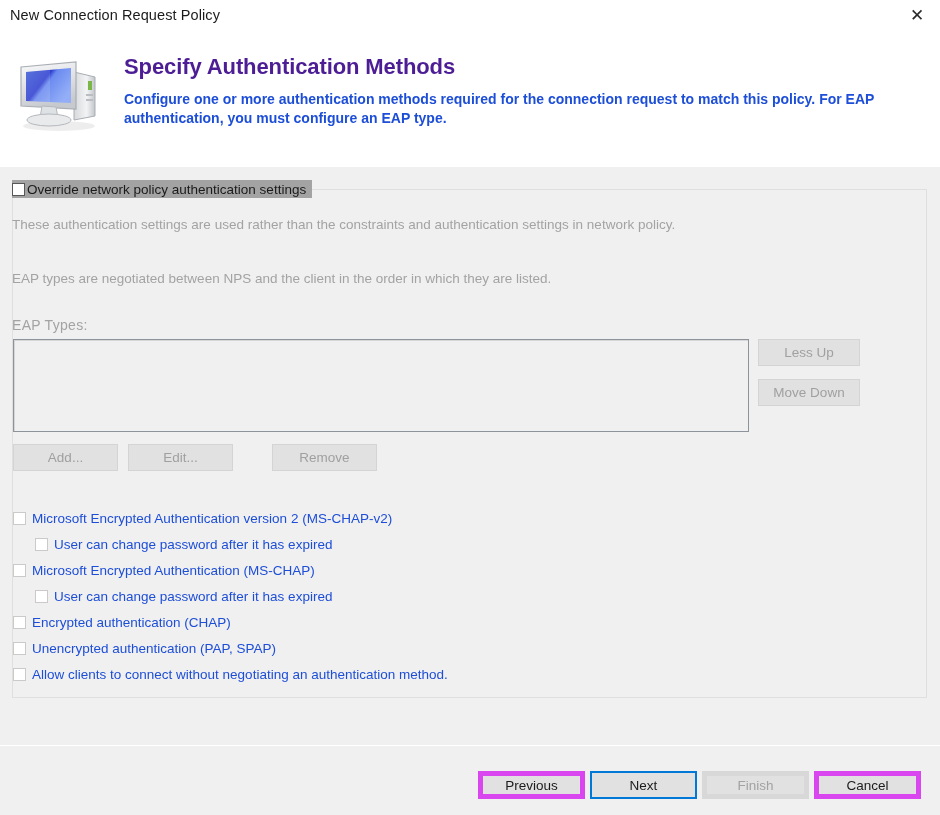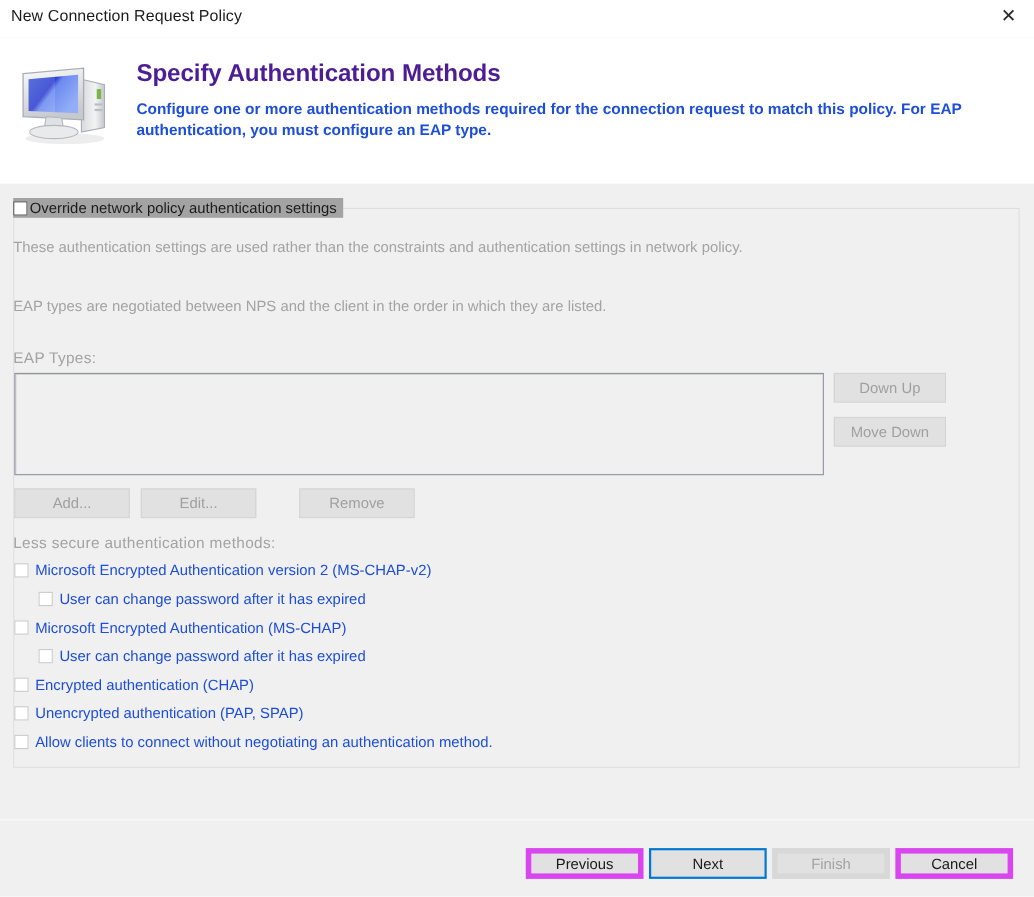--- a/index.html
+++ b/index.html
@@ -294,28 +294,27 @@
       <span class="legend-text">Override network policy authentication settings</span>
     </div>
 
     <div class="dim-text t-note1">These authentication settings are used rather than the constraints and authentication settings in network policy.</div>
     <div class="dim-text t-note2">EAP types are negotiated between NPS and the client in the order in which they are listed.</div>
 
     <div class="dim-text t-eaplabel">EAP Types:</div>
 
     <div class="listbox"></div>
 
-    <button class="btn disabled btn-moveup">Down Up</button>
+    <button class="btn disabled btn-moveup">Less Up</button>
     <button class="btn disabled btn-movedown">Move Down</button>
 
     <button class="btn disabled btn-add">Add...</button>
     <button class="btn disabled btn-edit">Edit...</button>
     <button class="btn disabled btn-remove">Remove</button>
 
-    <div class="dim-text t-lesssecure">Less secure authentication methods:</div>
 
     <div class="check-row" style="left:13px; top:344px;">
       <span class="cb light"></span>
       <span class="label">Microsoft Encrypted Authentication version 2 (MS-CHAP-v2)</span>
     </div>
     <div class="check-row" style="left:35px; top:370px;">
       <span class="cb light"></span>
       <span class="label">User can change password after it has expired</span>
     </div>
     <div class="check-row" style="left:13px; top:396px;">

